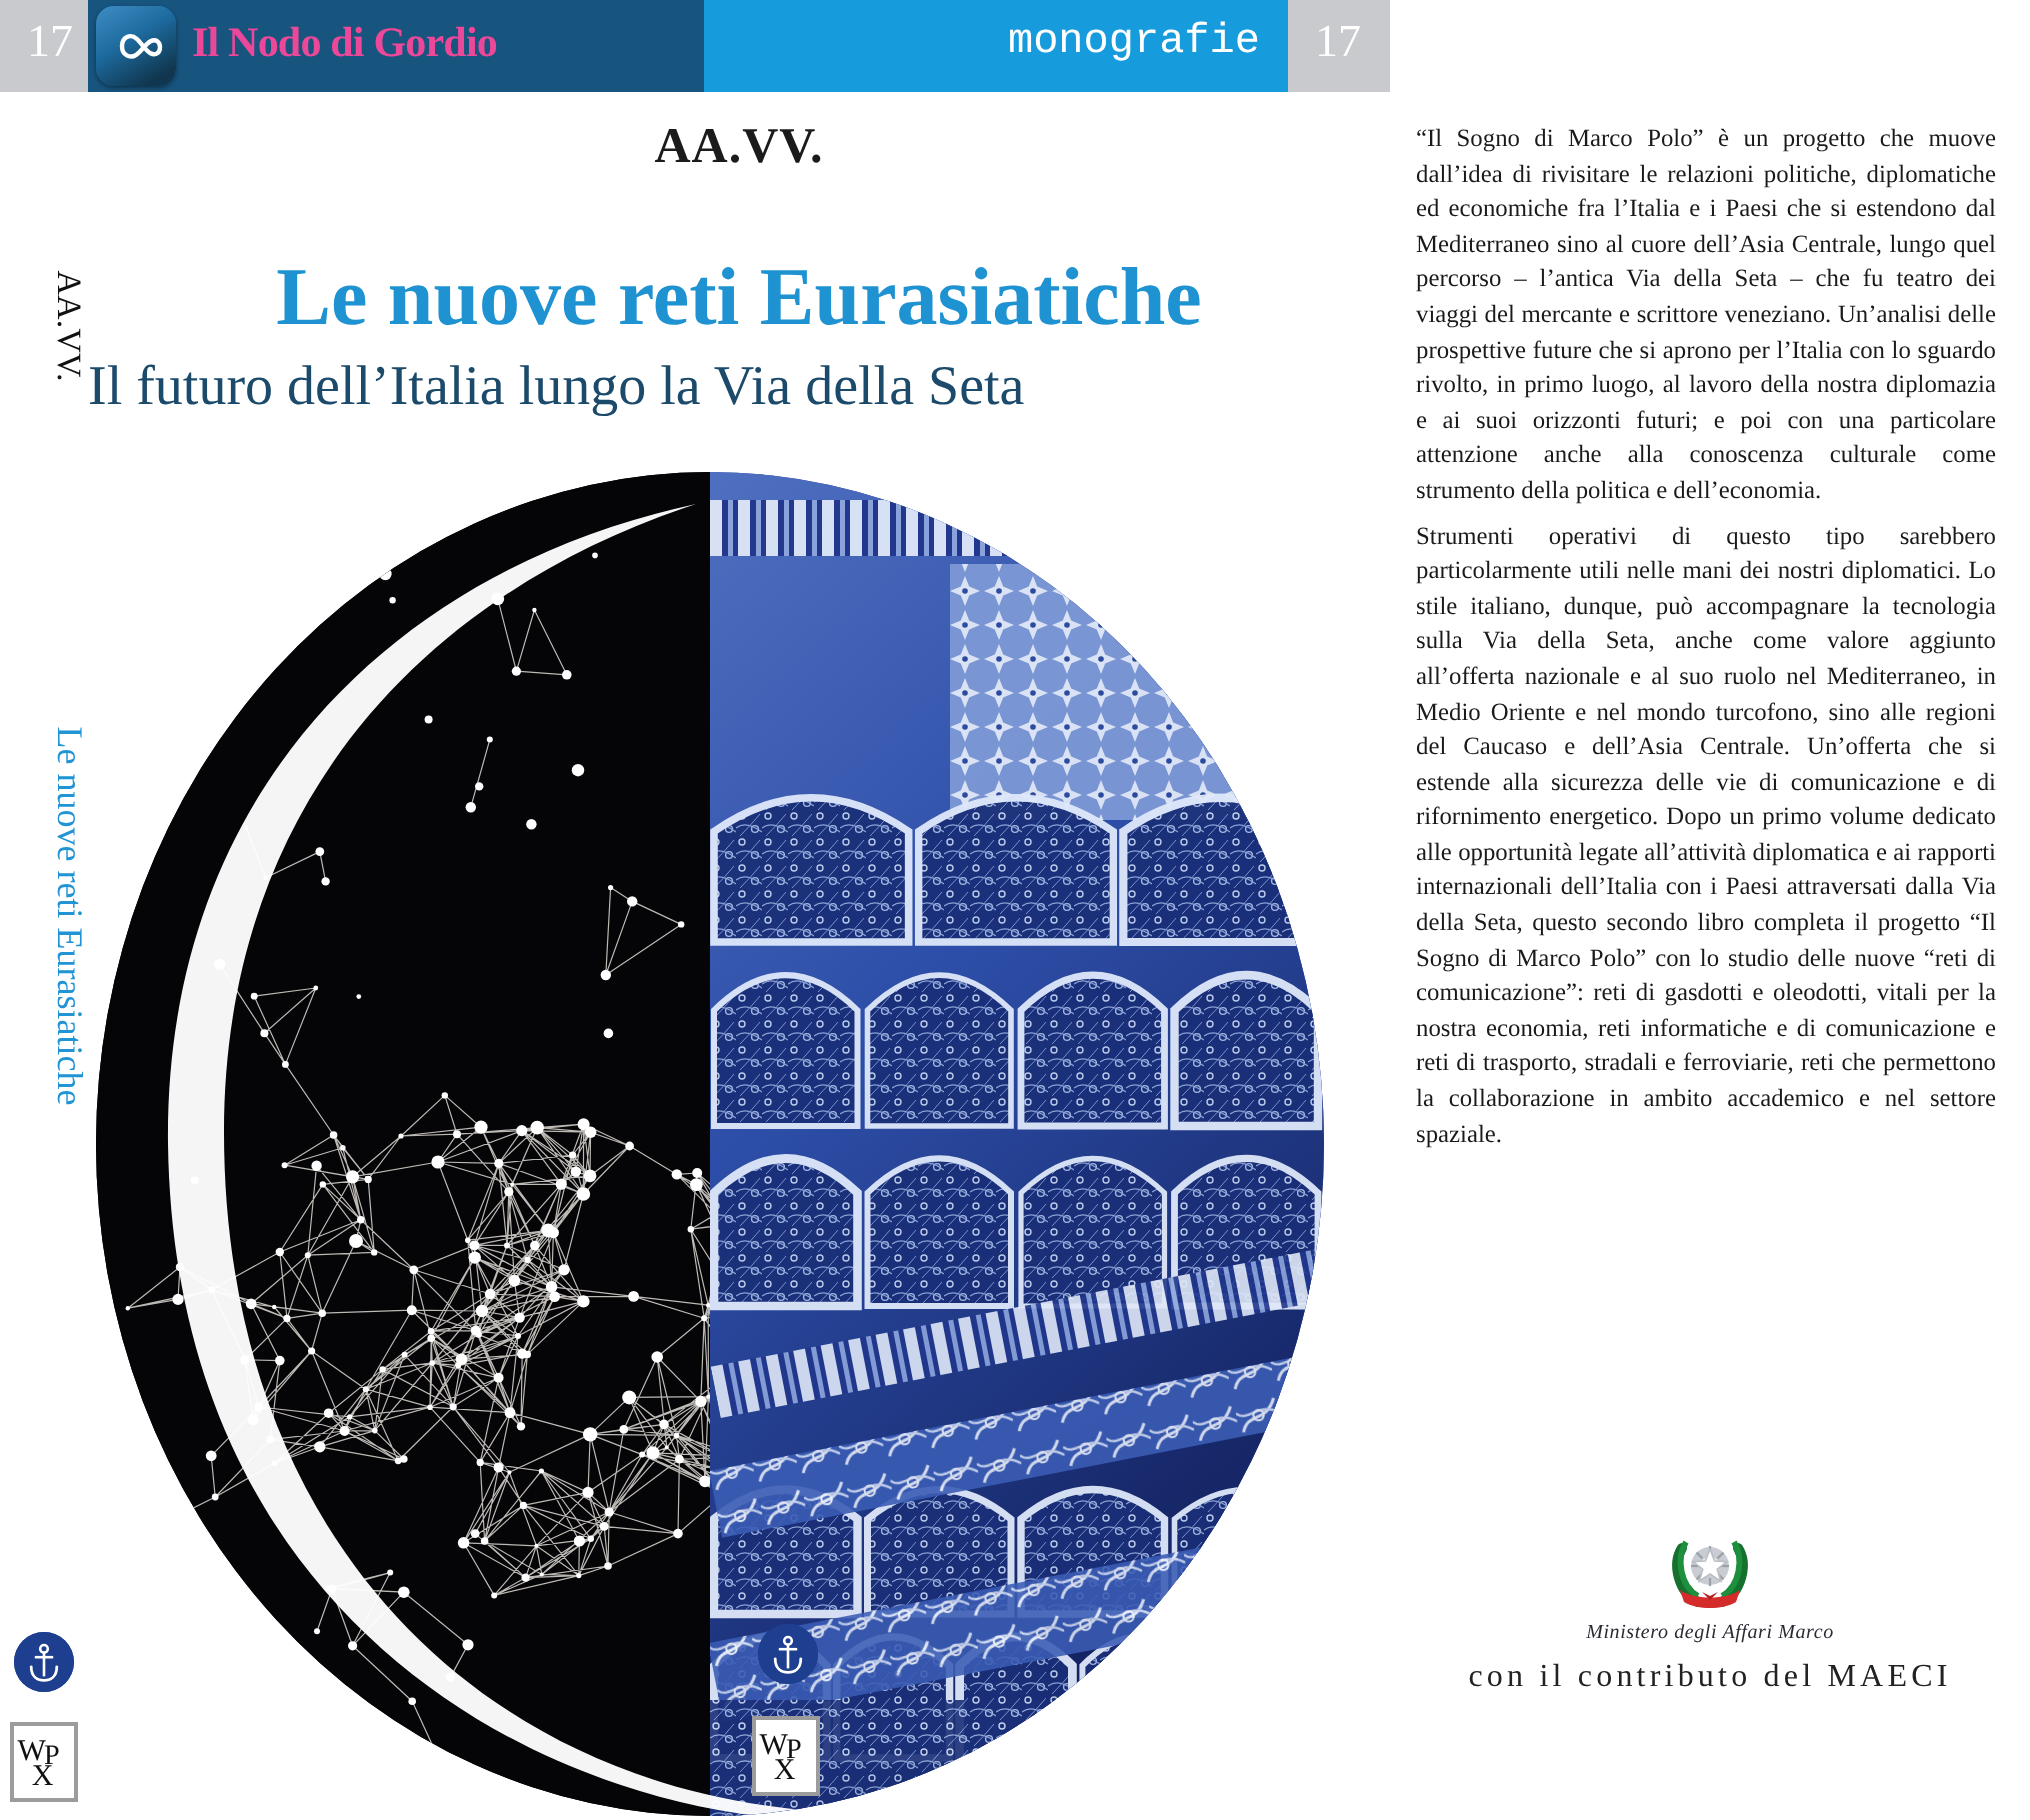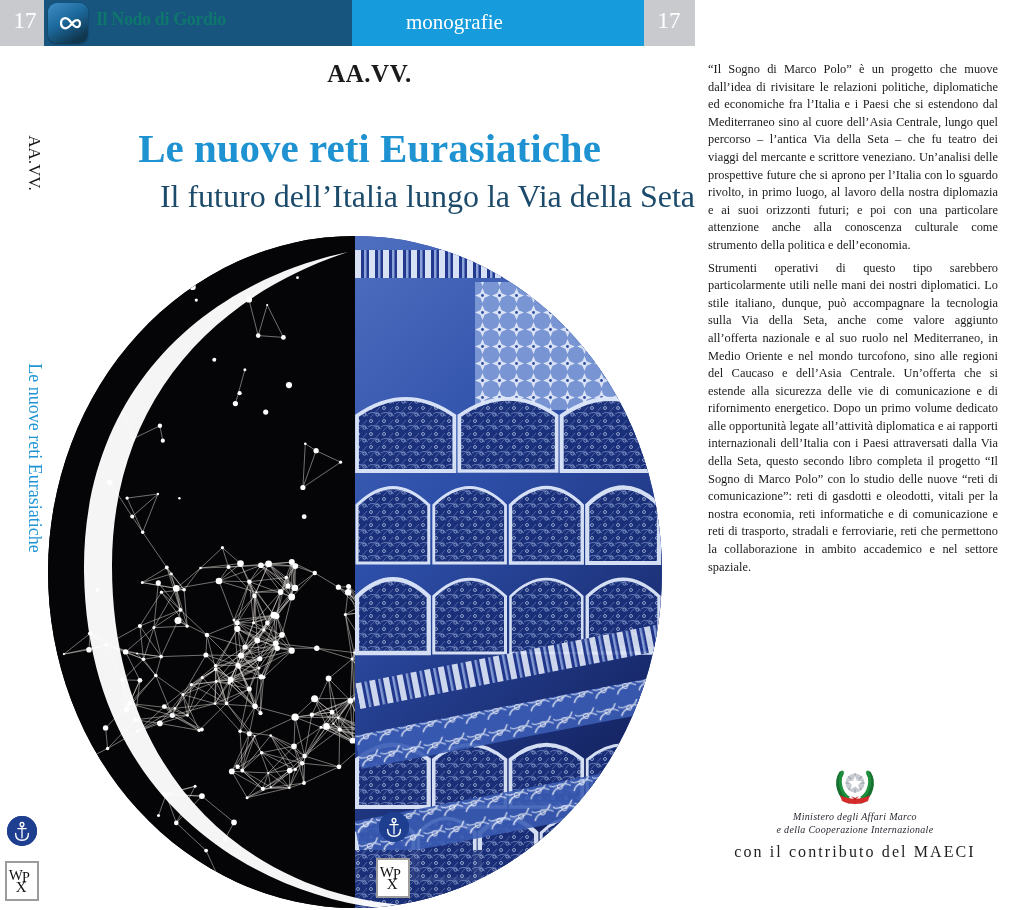--- a/index.html
+++ b/index.html
@@ -12,27 +12,27 @@
   .hdr-grey-l{position:absolute;left:0;top:0;width:44px;height:46px;background:#c9cace;}
   .hdr-dark{position:absolute;left:44px;top:0;width:308px;height:46px;background:#17547e;}
   .hdr-light{position:absolute;left:352px;top:0;width:292px;height:46px;background:#169bdc;}
   .hdr-grey-r{position:absolute;left:644px;top:0;width:51px;height:46px;background:#c9cace;}
   .hdr-white{position:absolute;left:695px;top:0;width:320px;height:46px;background:#fff;}
 
   .hdr-num-l{position:absolute;left:10px;top:8px;width:30px;text-align:center;
              font-size:23px;color:#fff;font-family:"Liberation Serif",serif;}
   .hdr-num-r{position:absolute;left:650px;top:8px;width:38px;text-align:center;
              font-size:23px;color:#fff;font-family:"Liberation Serif",serif;}
-  .hdr-mono{position:absolute;left:406px;top:10px;width:200px;text-align:left;
-            font-size:21px;color:#fff;font-family:Liberation Serif, serif;}
+  .hdr-mono{position:absolute;left:430px;top:10px;width:200px;text-align:right;
+            font-size:21px;color:#fff;font-family:Liberation Mono, monospace;}
 
   .logo-box{position:absolute;left:48px;top:3px;width:40px;height:40px;border-radius:9px;
             background:linear-gradient(160deg,#2f7fb8 0%,#1d6a9e 45%,#123c5c 100%);
             box-shadow:0 1px 2px rgba(0,0,0,.4);overflow:hidden;}
-  .brand{position:absolute;left:96px;top:9px;font-size:18px;color:#0f766e;font-weight:bold;
+  .brand{position:absolute;left:96px;top:9px;font-size:21px;color:#ec4899;font-weight:bold;
          font-family:"Liberation Serif",serif;letter-spacing:-.4px;}
 
   
   .spine{position:absolute;left:0;top:46px;width:44px;height:864px;background:#fff;}
   .spine-author{position:absolute;left:-68px;top:95px;width:180px;height:44px;
                 transform:rotate(90deg);text-align:center;
                 font-size:17px;color:#111;font-family:"Liberation Serif",serif;}
   .spine-title{position:absolute;left:-102px;top:390px;width:250px;height:44px;
                transform:rotate(90deg);text-align:center;
                font-size:18px;color:#2094d4;font-family:"Liberation Serif",serif;}
@@ -47,22 +47,22 @@
   .spine-wxp{position:absolute;left:5px;top:815px;}
 
   
   .front{position:absolute;left:44px;top:46px;width:651px;height:864px;background:#fff;overflow:hidden;}
   .author{position:absolute;left:0;top:14px;width:651px;text-align:center;
           font-size:25px;font-weight:bold;color:#1b1b1b;letter-spacing:.5px;
           font-family:"Liberation Serif",serif;}
   .title{position:absolute;left:0;top:78px;width:651px;text-align:center;
          font-size:41px;font-weight:bold;color:#1f93d2;
          font-family:"Liberation Serif",serif;}
-  .subtitle{position:absolute;left:0;top:132px;width:651px;text-align:right;
-            font-size:32px;color:#1b4a6b;font-family:"Liberation Serif",serif;}
+  .subtitle{position:absolute;left:0;top:132px;width:651px;text-align:left;
+            font-size:28px;color:#1b4a6b;font-family:"Liberation Serif",serif;}
 
   .artwrap{position:absolute;left:0px;top:190px;width:651px;height:674px;overflow:hidden;}
   .circle{position:absolute;left:4px;top:0px;width:614px;height:672px;
           border-radius:50%;overflow:hidden;}
   .half-l{position:absolute;left:0;top:0;width:50%;height:100%;background:#050507;}
   .half-r{position:absolute;left:50%;top:0;width:50%;height:100%;
           background:#2f4fa6;overflow:hidden;}
 
   .front-anchor{position:absolute;left:335px;top:766px;z-index:6;}
   .front-wxp{position:absolute;left:332px;top:812px;z-index:6;}
@@ -487,18 +487,17 @@
               <line x1="26.8" y1="22.8" x2="29.7" y2="25.7"></line>
             <line x1="29.7" y1="12.3" x2="26.8" y2="15.2"></line>
               <line x1="19.2" y1="22.8" x2="16.3" y2="25.7"></line>
           </g>
           <path d="M23 10.5 L25.3 16.5 L31.5 16.8 L26.6 20.6 L28.4 26.6 L23 23 L17.6 26.6 L19.4 20.6 L14.5 16.8 L20.7 16.5 Z" fill="#ffffff" stroke="#b9bdc4" stroke-width="0.8"></path>
           <path d="M8 31 C15 36, 31 36, 38 31 L36 37 C29 41, 17 41, 10 37 Z" fill="#d42b2b"></path>
           <path d="M19 32 L23 36 L27 32 L23 34 Z" fill="#b31f1f"></path>
         </svg>
       </div>
       <div class="maeci-script">Ministero degli Affari Marco</div>
-      <div class="maeci-script">e della Cooperazione Internazionale</div>
       <div class="maeci-caption">con il contributo del MAECI</div>
     </div>
   </div>
 
 </div>
 
 </body></html>

